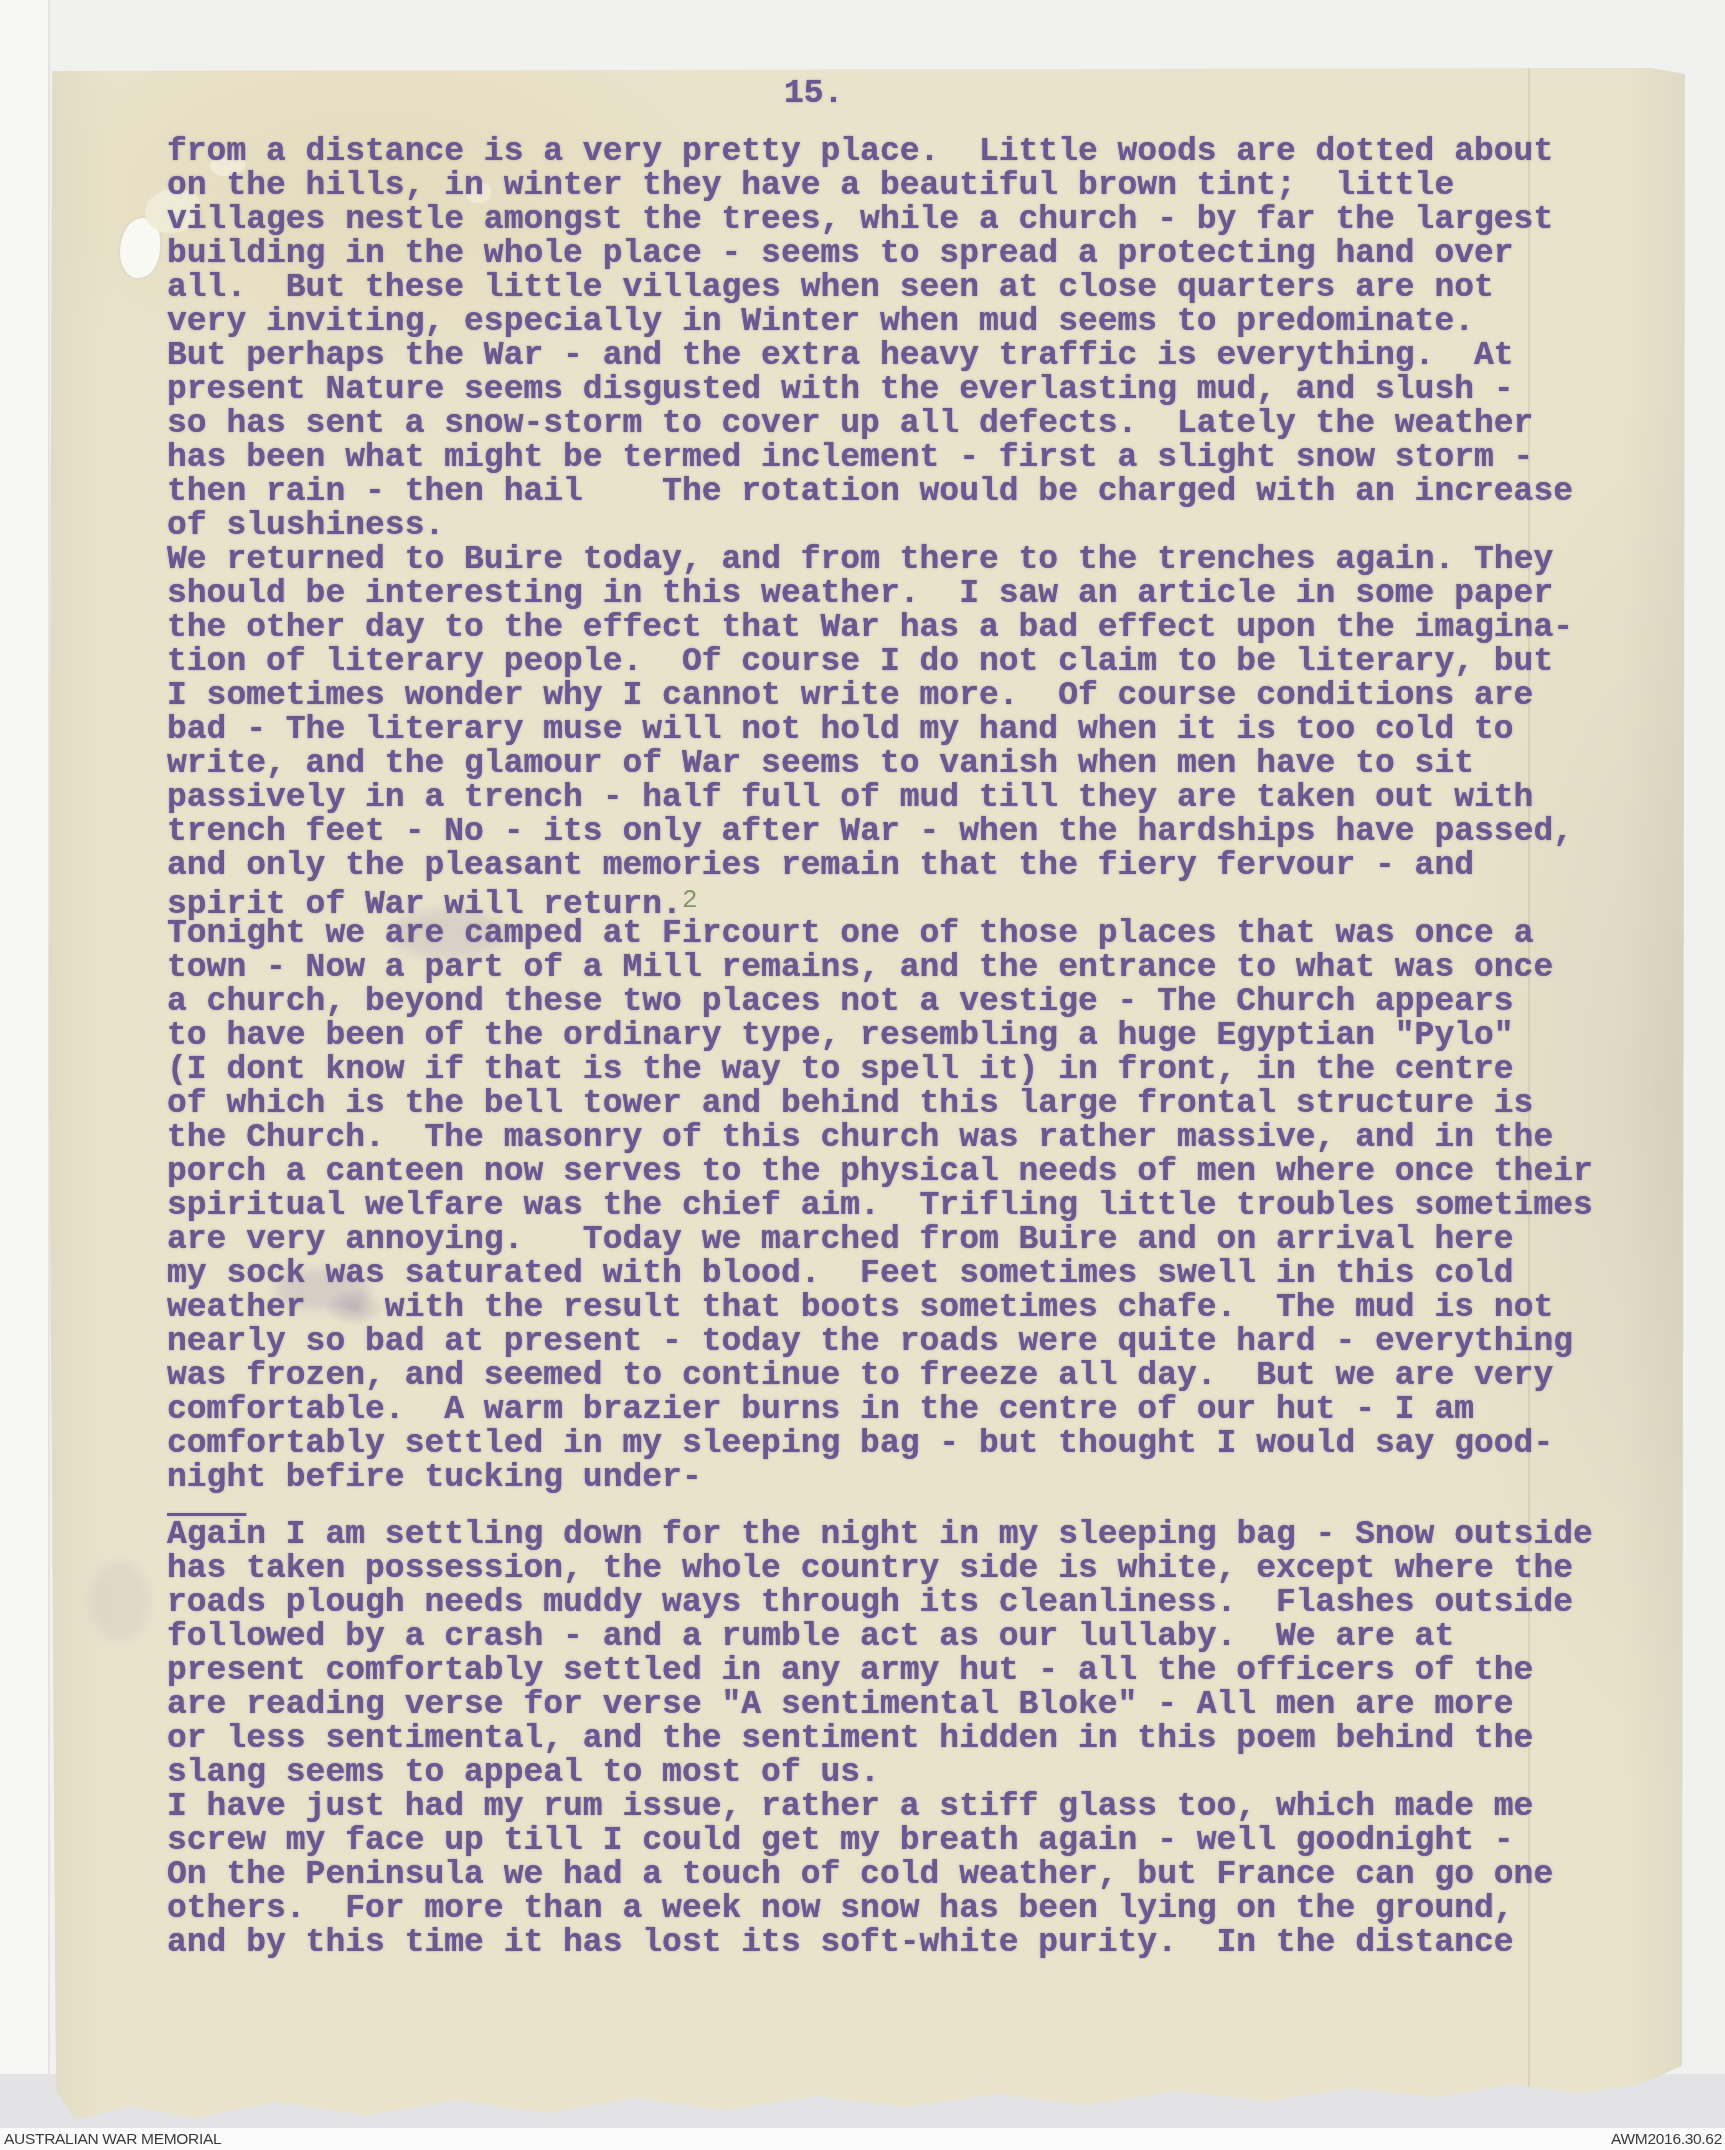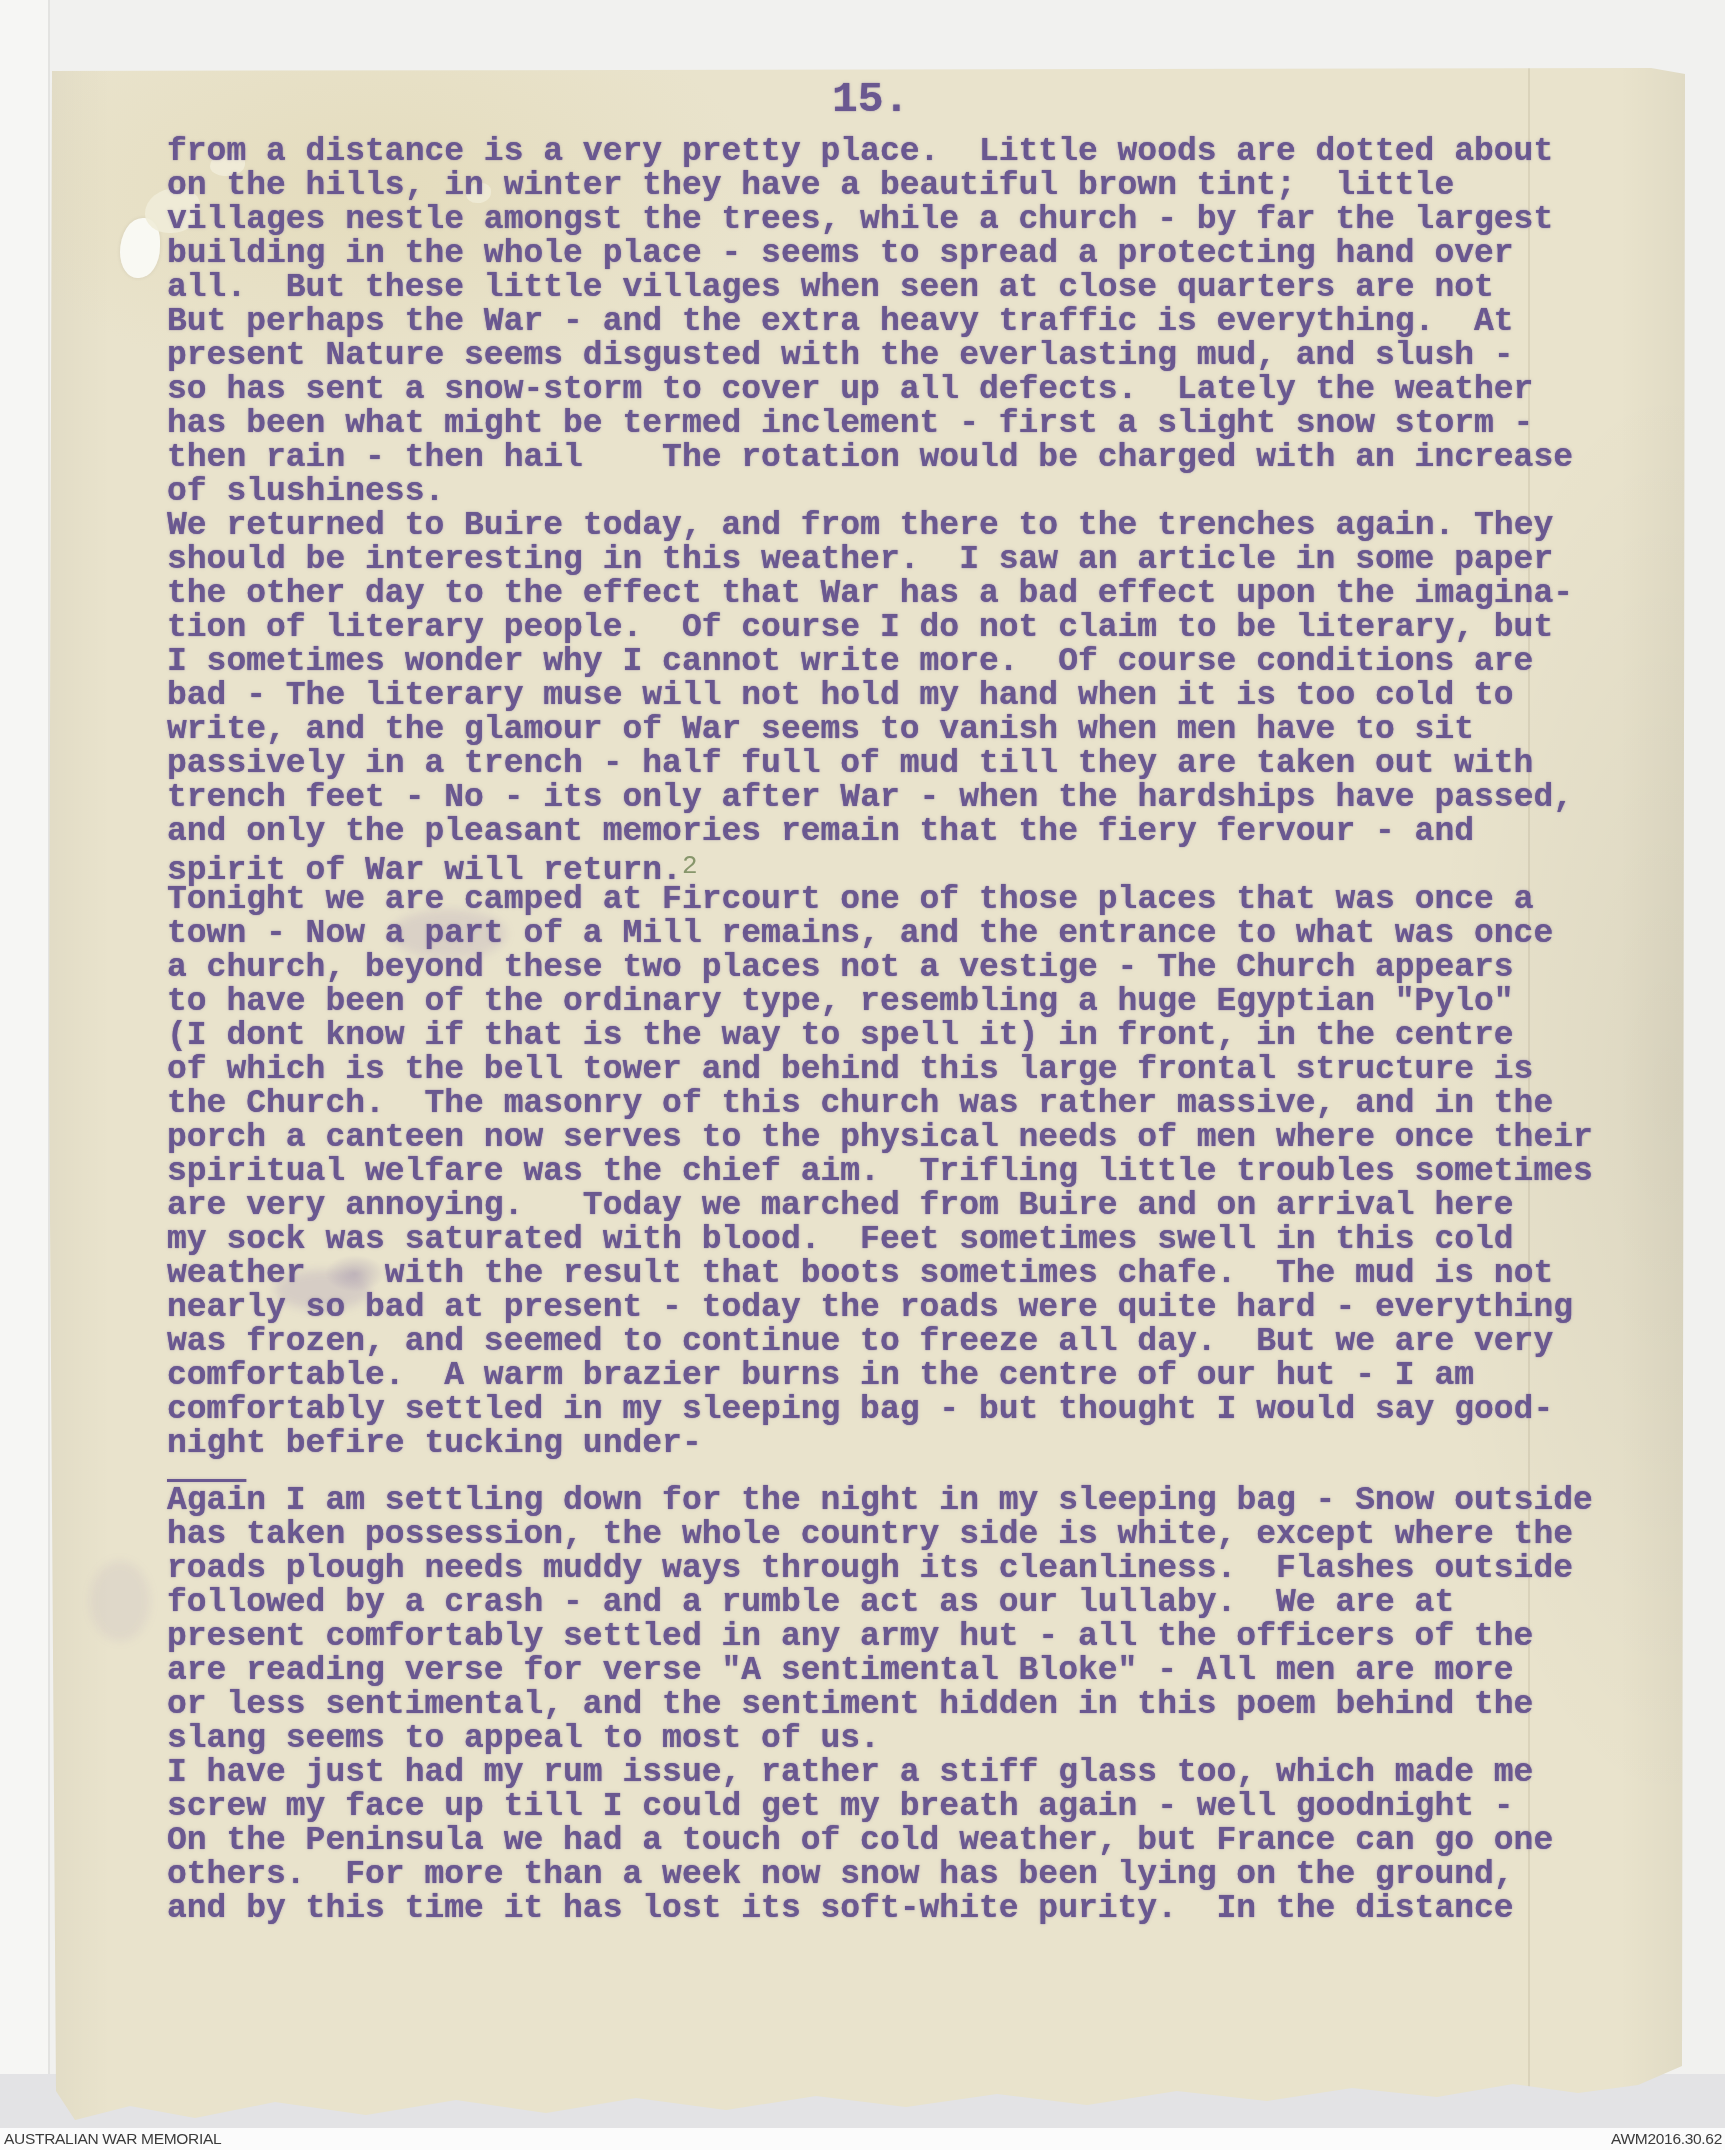--- a/index.html
+++ b/index.html
@@ -31,21 +31,21 @@
   .chip5{left:351px;top:210px;width:30px;height:18px;background:rgba(239,235,214,0.75);}
 
   .crease-v{position:absolute;left:1483px;top:0;width:2px;height:2054px;background:rgba(150,140,110,0.18);}
   .smear{position:absolute;border-radius:50%;filter:blur(5px);}
   .smear1{left:346px;top:841px;width:115px;height:50px;background:rgba(120,95,160,0.13);}
   .smear2{left:230px;top:1202px;width:95px;height:40px;background:rgba(120,95,160,0.16);}
   .smear3{left:45px;top:1493px;width:60px;height:80px;background:rgba(120,95,160,0.08);}
 
   .ink{color:var(--ink,#6a5890);font-weight:700;
        text-shadow:0 0 1px rgba(106,88,144,0.85),0 0 3.5px rgba(106,88,144,0.25);}
-  .page-number{position:absolute;left:739px;top:6.5px;font-size:43px;margin-left:48px;}
+  .page-number{position:absolute;left:739px;top:6.5px;font-size:33px;}
   #text-block{position:absolute;left:122px;top:67px;font-size:33px;line-height:34px;}
   .line{height:34px;white-space:pre;}
   .gap{height:23px;}
   .seg-u{text-decoration-thickness:3px;text-underline-offset:6.5px;}
   .seg-ov{text-decoration:overline;text-decoration-thickness:3px;}
   .seg-g{color:var(--annotation_green,#87966b);font-weight:400;text-shadow:none;
          font-size:26px;vertical-align:6px;}
   .seg-sm{background:radial-gradient(closest-side,rgba(109,88,150,0.30),rgba(109,88,150,0));}
 
   .footer{position:absolute;left:0;top:2128px;width:1726px;height:22.5px;background:var(--footer_bg,#fbfbfb);
@@ -72,20 +72,21 @@
     <div class="smear smear2"></div>
     <div class="smear smear3"></div>
 
     <div class="page-number ink">15.</div>
     <div id="text-block" class="ink">
         <div class="line"><span class="seg">from a distance is a very pretty place.  Little woods are dotted about</span></div>
         <div class="line"><span class="seg">on the hills, in winter they have a beautiful brown tint;  little</span></div>
         <div class="line"><span class="seg">villages nestle amongst the trees, while a church - by far the largest</span></div>
         <div class="line"><span class="seg">building in the whole place - seems to spread a protecting hand over</span></div>
         <div class="line"><span class="seg">all.  But these little villages when seen at close quarters are not</span></div>
+        <div class="line"><span class="seg">very inviting, especially in Winter when mud seems to predominate.</span></div>
         <div class="line"><span class="seg">But perhaps the War - and the extra heavy traffic is everything.  At</span></div>
         <div class="line"><span class="seg">present Nature seems disgusted with the everlasting mud, and slush -</span></div>
         <div class="line"><span class="seg">so has sent a snow-storm to cover up all defects.  Lately the weather</span></div>
         <div class="line"><span class="seg">has been what might be termed inclement - first a slight snow storm -</span></div>
         <div class="line"><span class="seg">then rain - then hail    The rotation would be charged with an increase</span></div>
         <div class="line"><span class="seg">of slushiness.</span></div>
         <div class="line"><span class="seg">We returned to </span><span class="seg seg-u">Buire</span><span class="seg"> today, and from there to the trenches again. They</span></div>
         <div class="line"><span class="seg">should be interesting in this weather.  I saw an article in some paper</span></div>
         <div class="line"><span class="seg">the other day to the effect that War has a bad effect upon the imagina-</span></div>
         <div class="line"><span class="seg">tion of literary people.  Of course I do not claim to be literary, but</span></div>

